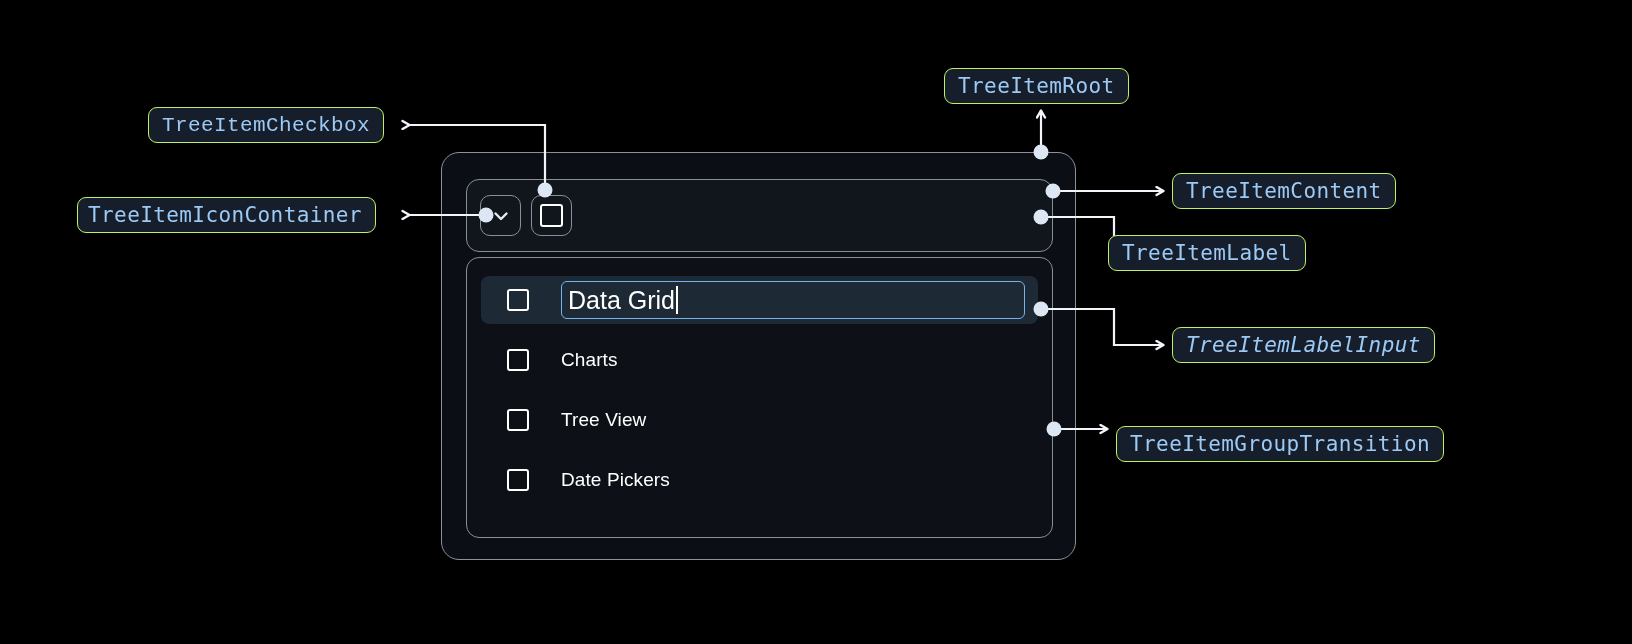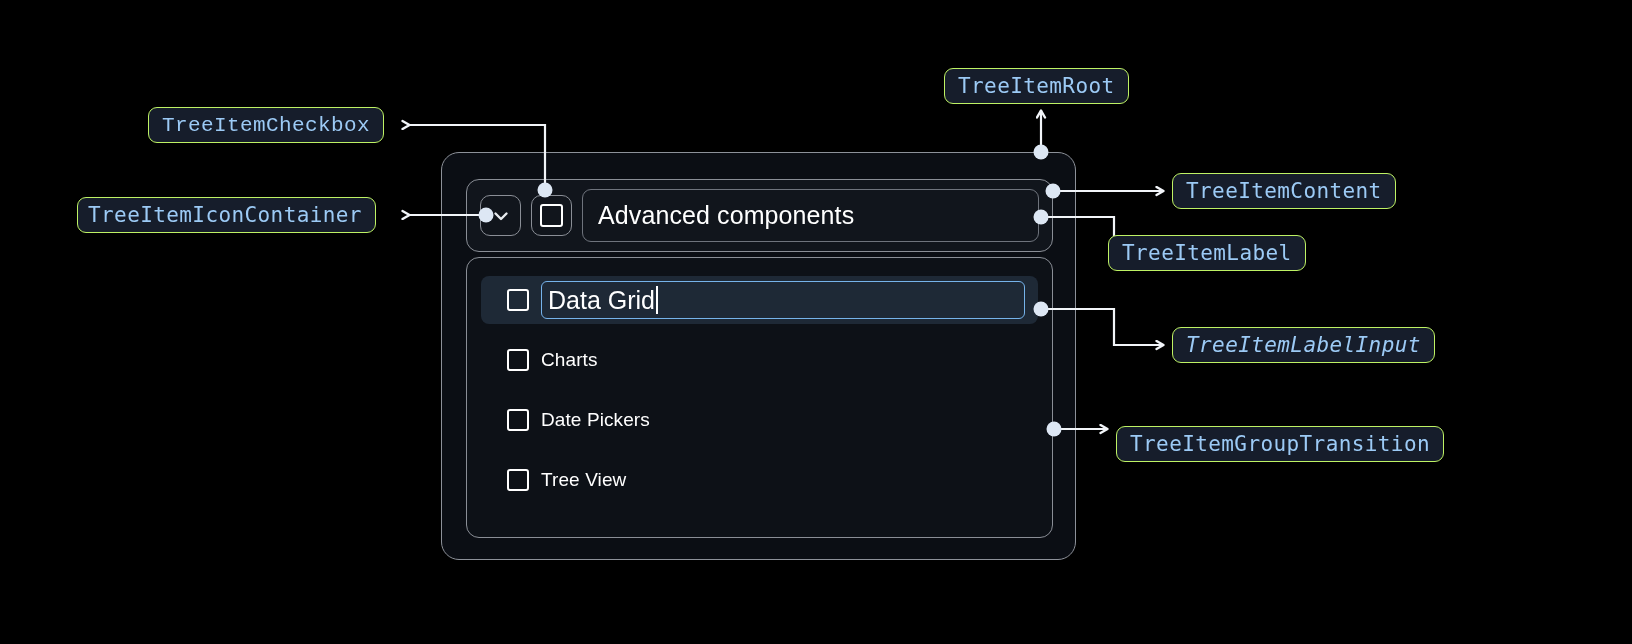--- a/index.html
+++ b/index.html
@@ -138,21 +138,21 @@
     overflow: hidden;
   }
 
   .child-row {
     position: relative;
     box-sizing: border-box;
     height: 48px;
     margin: 0 14px 12px 14px;
     display: flex;
     align-items: center;
-    gap: 12px;
+    gap: 32px;
     padding-left: 26px;
     border-radius: 8px;
   }
   .child-row.selected {
     background: #1e2936;
   }
   .child-label {
     color: #ffffff;
     font-size: 19px;
     letter-spacing: 0.1px;
@@ -201,48 +201,45 @@
       <svg width="22" height="22" viewBox="0 0 22 22" aria-hidden="true">
         <path d="M5.5 8.5 L11 14 L16.5 8.5" fill="none" stroke="#e7eaee" stroke-width="2.4" stroke-linecap="round" stroke-linejoin="round"></path>
       </svg>
     </span>
   </div>
 
   <div class="checkbox-wrap">
     <span class="cb"></span>
   </div>
 
-  <div id="tree-label">
-    <span>Advanced components</span>
-  </div>
 </div>
 
 <div id="tree-group">
 
   <div class="child-row selected">
     <span class="cb-sm"></span>
     <div class="child-input">
       <span>Data Grid</span>
         <span class="caret"></span>
     </div>
   </div>
 
   <div class="child-row">
     <span class="cb-sm"></span>
     <span class="child-label">Charts</span>
   </div>
 
   <div class="child-row">
     <span class="cb-sm"></span>
+    <span class="child-label">Tree View</span>
+  </div>
+
+  <div class="child-row">
+    <span class="cb-sm"></span>
     <span class="child-label">Date Pickers</span>
-  </div>
-
-  <div class="child-row">
-    <span class="cb-sm"></span>
-    <span class="child-label">Tree View</span>
   </div>
 
 </div>
 
 <svg id="connectors" viewBox="0 0 1632 644" xmlns="http://www.w3.org/2000/svg">
   <defs>
     <marker id="arrow-r" markerWidth="12" markerHeight="12" refX="9.5" refY="5" orient="auto" markerUnits="userSpaceOnUse">
       <path d="M2,1 L9,5 L2,9" fill="none" stroke="#f2f5f9" stroke-width="2.4" stroke-linecap="round" stroke-linejoin="round"></path>
     </marker>
     <marker id="arrow-l" markerWidth="12" markerHeight="12" refX="2.5" refY="5" orient="auto" markerUnits="userSpaceOnUse">

